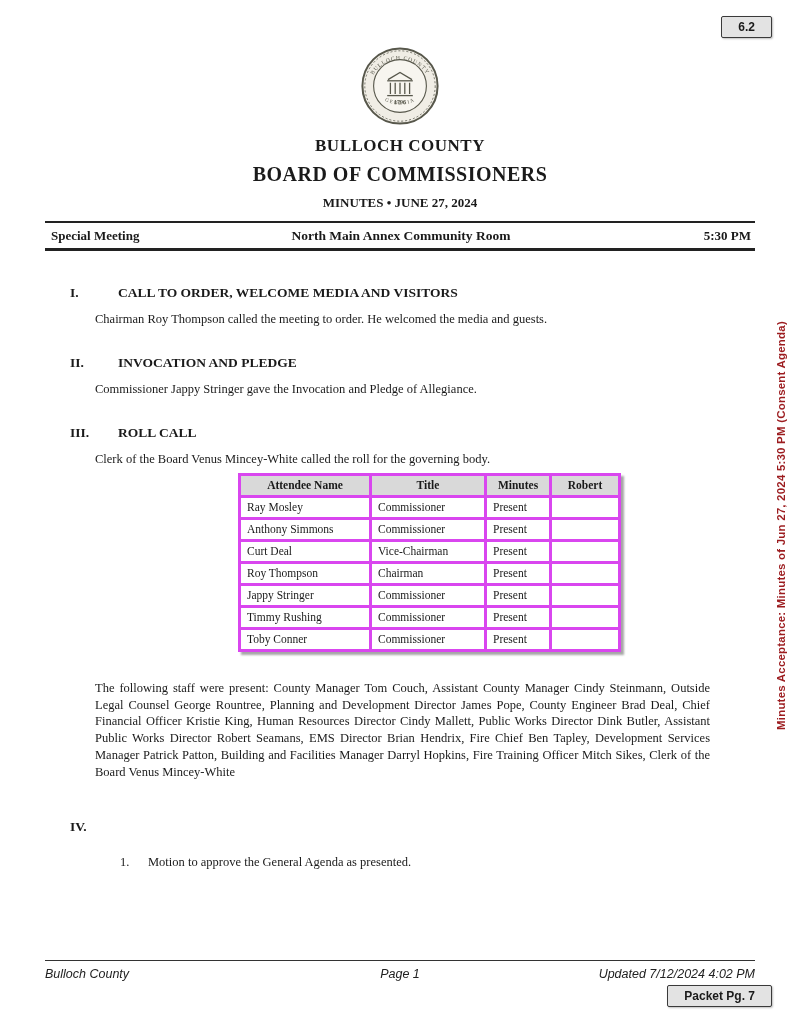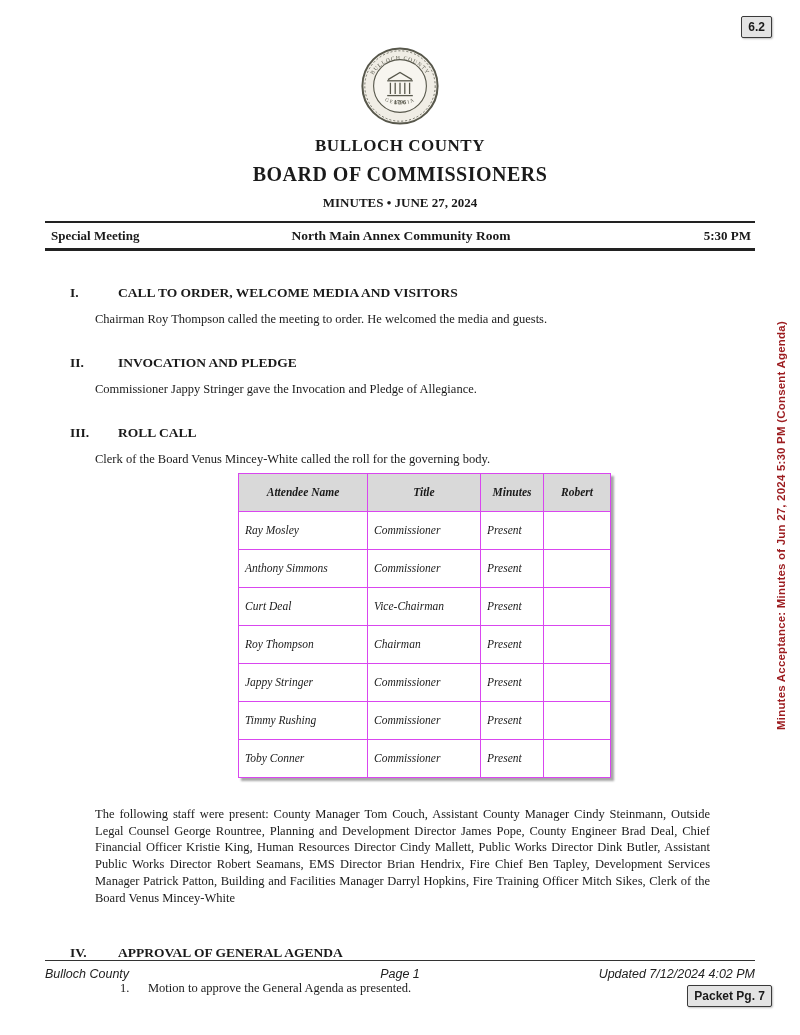--- a/index.html
+++ b/index.html
@@ -13,21 +13,21 @@
     overflow:hidden;
   }
   
   .badge{
     position:absolute;
     border:1.6px solid #3a3a3a;
     background:#e3e3e3;
     font-family:"Liberation Sans", sans-serif;
     font-weight:bold;
     font-size:12px;
-    padding:3px 6px;
+    padding:3px 16px;
     border-radius:2px;
     box-shadow:1px 1px 2px rgba(0,0,0,0.25);
   }
   .badge.top{top:16px;right:28px;}
   .badge.packet{top:985px;right:28px;}
   
   .side-note{
     position:absolute;
     top:297px;right:13px;height:458px;
     writing-mode:vertical-rl;
@@ -70,26 +70,25 @@
   .staff-para{margin:28px 45px 0 50px;}
   
   .roll-table-wrap{margin:5px 0 0 193px;}
   table.roll{
     border-collapse:collapse;
     font-size:11.5px;
     box-shadow:3px 3px 2px rgba(0,0,0,0.35);
     background:#fff;
   }
   table.roll th,table.roll td{
-    border:1px solid #d946ef;
-    padding:11px 6px;
+    border:3px solid #d946ef;
+    padding:2px 6px;
     height:15px;
     text-align:left;
     white-space:nowrap;
-    font-style:italic;
   }
   table.roll th{background:#d9d9d9;font-weight:bold;text-align:center;}
   .col-name{width:116px;}
   .col-title{width:100px;}
   .col-status{width:50px;}
   .col-arrived{width:54px;}
   
   .motion-row{display:flex;margin:20px 0 0 75px;font-size:12.5px;}
   .motion-row .mnum{width:28px;flex:0 0 28px;}
   
@@ -227,21 +226,20 @@
             <td></td>
           </tr>
         </tbody>
       </table>
     </div>
 
     <p class="body-text justified staff-para">The following staff were present: County Manager Tom Couch, Assistant County Manager Cindy Steinmann, Outside Legal Counsel George Rountree, Planning and Development Director James Pope, County Engineer Brad Deal, Chief Financial Officer Kristie King, Human Resources Director Cindy Mallett, Public Works Director Dink Butler, Assistant Public Works Director Robert Seamans, EMS Director Brian Hendrix, Fire Chief Ben Tapley, Development Services Manager Patrick Patton, Building and Facilities Manager Darryl Hopkins, Fire Training Officer Mitch Sikes, Clerk of the Board Venus Mincey-White</p>
 
     <div class="section-heading s4">
       <span class="num">IV.</span>
-      <span>APPROVAL OF GENERAL AGENDA</span>
     </div>
 
     <div class="motion-row">
       <span class="mnum">1.</span>
       <span>Motion to approve the General Agenda as presented.</span>
     </div>
 
   </div>
 
   <div class="doc-footer">

